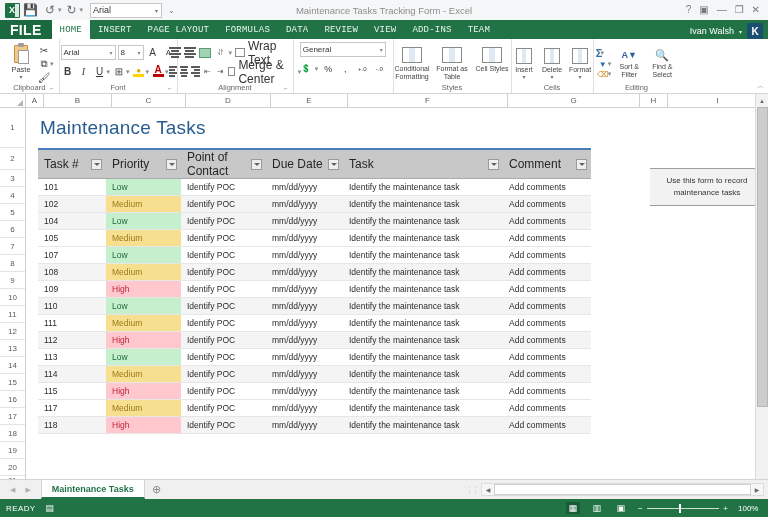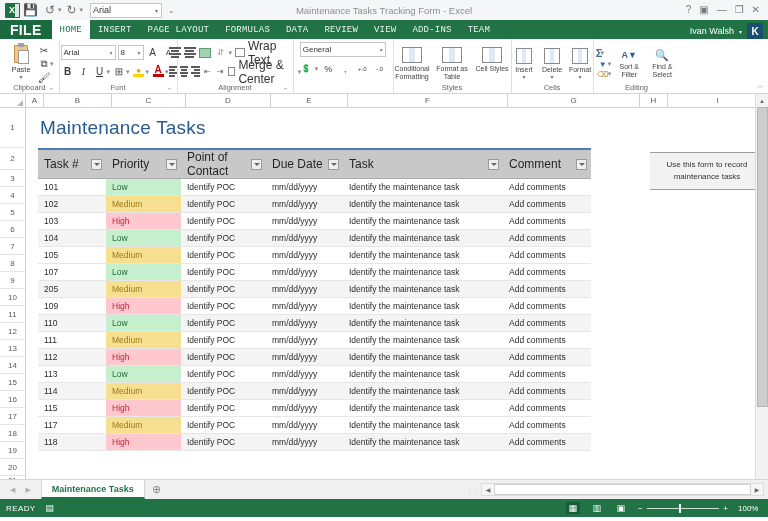--- a/index.html
+++ b/index.html
@@ -239,21 +239,21 @@
     overflow: hidden;
   }
   tr.band td { background: #f4f4f4; margin-left: 38px; }
   tr.plain td { background: #ffffff; }
   td.pri { text-align: left; }
   td.pri.Low    { background: #c6efce !important; color: #1f6b3b; }
   td.pri.Medium { background: #f6df8f !important; color: #9c7a1a; }
   td.pri.High   { background: #ffc7ce !important; color: #c0243c; }
 
   .note-box {
-    position: absolute; left: 624px; top: 44px; width: 114px; height: 38px;
+    position: absolute; left: 624px; top: 60px; width: 114px; height: 38px;
     background: #f2f2f2; border-top: 1px solid #9e9e9e; border-bottom: 1px solid #9e9e9e;
     display: flex; align-items: center; justify-content: center; text-align: center;
     font-size: 8px; color: #333; line-height: 12px; padding: 0 6px;
   }
 
   
   .vscroll {
     position:absolute; right:0; top:0; width:13px; bottom:0; background:#f2f2f2;
     border-left:1px solid #dcdcdc; display:flex; flex-direction:column; align-items:center;
   }
@@ -712,28 +712,20 @@
               <td>Add comments</td>
             </tr>
             <tr class="band">
               <td>102</td>
               <td class="pri Medium">Medium</td>
               <td>Identify POC</td>
               <td>mm/dd/yyyy</td>
               <td>Identify the maintenance task</td>
               <td>Add comments</td>
             </tr>
-            <tr class="plain">
-              <td>103</td>
-              <td class="pri High">High</td>
-              <td>Identify POC</td>
-              <td>mm/dd/yyyy</td>
-              <td>Identify the maintenance task</td>
-              <td>Add comments</td>
-            </tr>
             <tr class="band">
               <td>104</td>
               <td class="pri Low">Low</td>
               <td>Identify POC</td>
               <td>mm/dd/yyyy</td>
               <td>Identify the maintenance task</td>
               <td>Add comments</td>
             </tr>
             <tr class="plain">
               <td>105</td>
@@ -745,21 +737,21 @@
             </tr>
             <tr class="plain">
               <td>107</td>
               <td class="pri Low">Low</td>
               <td>Identify POC</td>
               <td>mm/dd/yyyy</td>
               <td>Identify the maintenance task</td>
               <td>Add comments</td>
             </tr>
             <tr class="band">
-              <td>205</td>
+              <td>108</td>
               <td class="pri Medium">Medium</td>
               <td>Identify POC</td>
               <td>mm/dd/yyyy</td>
               <td>Identify the maintenance task</td>
               <td>Add comments</td>
             </tr>
             <tr class="plain">
               <td>109</td>
               <td class="pri High">High</td>
               <td>Identify POC</td>

